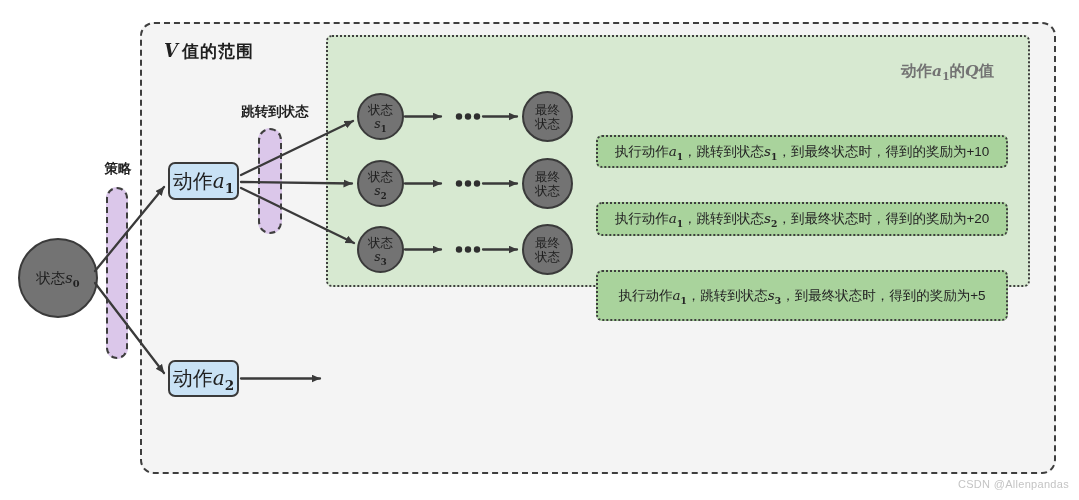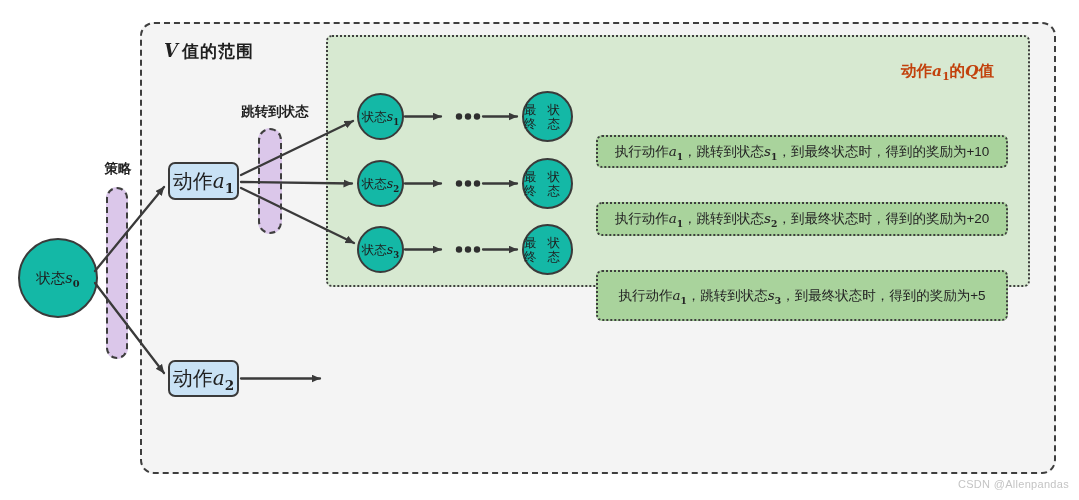--- a/index.html
+++ b/index.html
@@ -13,23 +13,23 @@
 
   .outer-box{
     left:140px;top:22px;width:916px;height:452px;
     background:#f4f4f4;border:2.5px dashed #3e3e3e;border-radius:14px;
     box-sizing:border-box;
   }
   .v-label{left:164px;top:40px;font-size:17px;font-weight:700;letter-spacing:1px;text-align:center;}
   .v-label .mvar{font-size:18px;margin-right:3px;}
 
   .node-circle{
-    border-radius:50%;background:#14b8a6;border:2.5px solid #3a3a3a;
-    display:flex;align-items:center;justify-content:center;
-    box-sizing:border-box;text-align:left;
+    border-radius:50%;background:#737373;border:2.5px solid #3a3a3a;
+    display:flex;flex-direction:column;align-items:center;justify-content:center;
+    box-sizing:border-box;text-align:right;
   }
   .s0{left:18px;top:238px;width:80px;height:80px;font-size:14.5px;}
   .state-circle{left:357px;width:47px;height:47px;font-size:12.5px;line-height:1.12;}
   .final-circle{left:522px;width:51px;height:51px;font-size:12.5px;line-height:1.12;}
 
   .bar{
     background:#dbc7ea;border:2px dashed #3e3e3e;border-radius:12px;box-sizing:border-box;
   }
   .policy-bar{left:106px;top:187px;width:22px;height:172px;}
   .transition-bar{left:258px;top:128px;width:24px;height:106px;}
@@ -43,21 +43,21 @@
     box-sizing:border-box;font-size:20px;
   }
   .a1{left:168px;top:162px;width:71px;height:38px;}
   .a2{left:168px;top:360px;width:71px;height:37px;}
 
   .qbox{
     background:#d7e9d1;border:2px dotted #3e3e3e;border-radius:6px;box-sizing:border-box;
   }
   .qbox1{left:326px;top:35px;width:704px;height:252px;}
   .qbox2{left:326px;top:312px;width:704px;height:133px;}
-  .q-title{position:absolute;font-size:15.5px;font-weight:bold;color:#c2410c;}
+  .q-title{position:absolute;font-size:15.5px;font-weight:bold;color:#737373;}
   .q-title .mvar{font-weight:bold;}
   .qt1{right:34px;top:24px;}
   .qt2{right:34px;top:15px;}
 
   .reward-box{
     left:596px;width:412px;background:#a9d39c;border:2px dotted #3e3e3e;border-radius:6px;
     box-sizing:border-box;display:flex;align-items:center;justify-content:center;
     font-size:13.5px;color:#242424;white-space:nowrap;margin-top:39px;
   }
   .rb1{top:96px;height:33px;}

